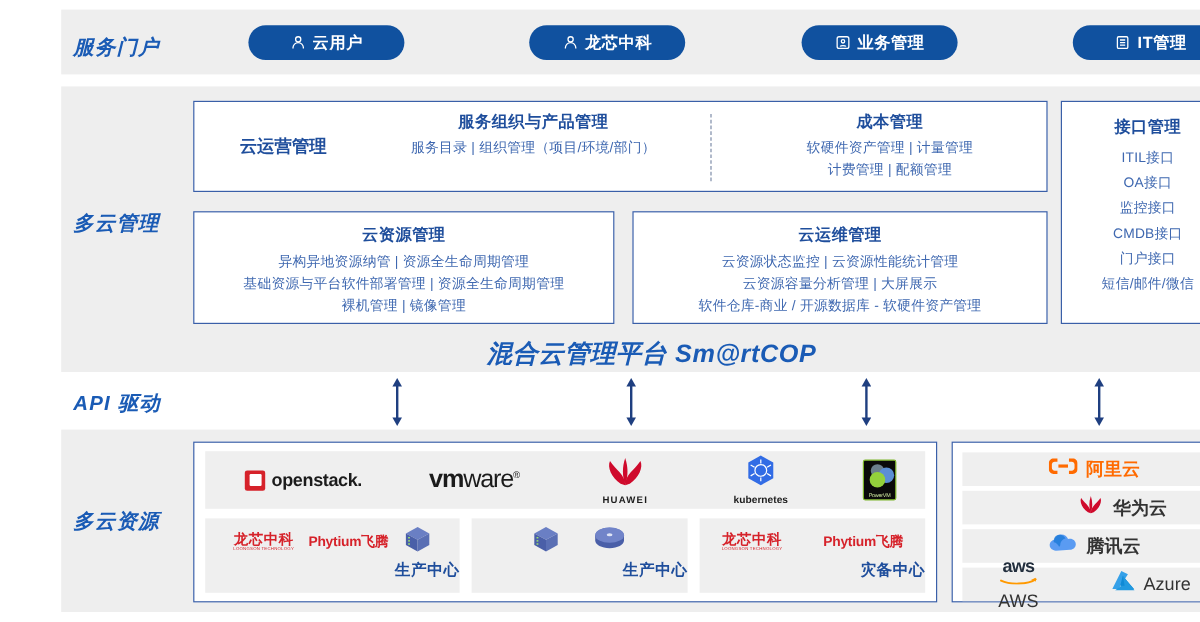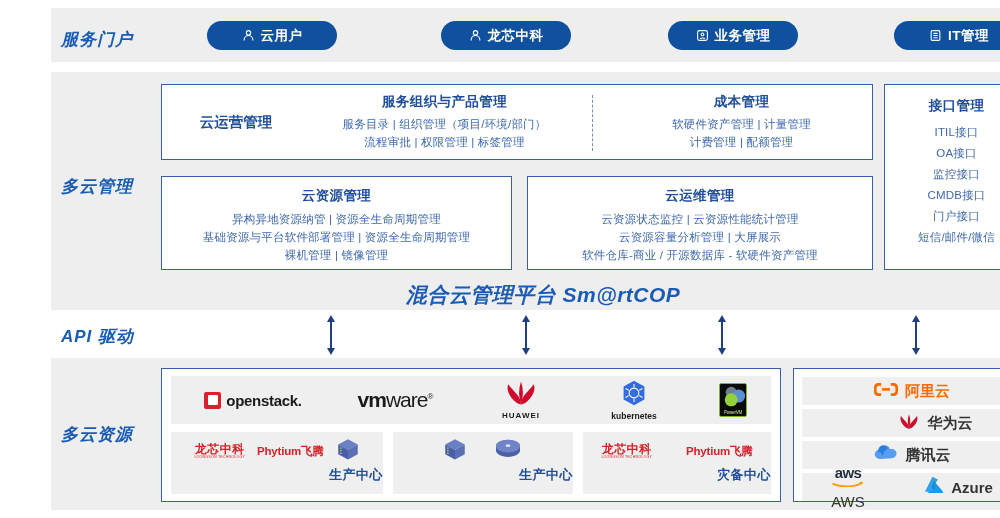--- a/index.html
+++ b/index.html
@@ -250,21 +250,20 @@
   <div class="band" id="mgmt-band"></div>
   <div class="sec-label" style="left:18px; top:175px;">多云管理</div>
 
   <div class="boxcard" id="ops-card">
     <div id="ops-left-label">云运营管理</div>
     <div id="ops-divider"></div>
 
     <div class="ops-col" id="ops-col-service">
       <div class="card-title">服务组织与产品管理</div>
       <div class="card-line">服务目录 | 组织管理（项目/环境/部门）</div>
-      <div class="card-line">流程审批 | 权限管理 | 标签管理</div>
     </div>
 
     <div class="ops-col" id="ops-col-cost">
       <div class="card-title">成本管理</div>
       <div class="card-line">软硬件资产管理 | 计量管理</div>
       <div class="card-line">计费管理 | 配额管理</div>
     </div>
   </div>
 
   <div class="boxcard" id="iface-card">
@@ -482,21 +481,21 @@
       <span style="display:flex; align-items:center; gap:6px;flex-direction:column;">
         <span class="aws-wrap">
           <span class="aws-word">aws</span>
           <svg width="32" height="7" viewBox="0 0 40 9">
             <path d="M1 5 C10 9.5 30 9.5 38 3.5" stroke="#ff9900" stroke-width="2.2" fill="none" stroke-linecap="round"></path>
             <polygon points="38,2 33,4.2 38.5,5.8" fill="#ff9900"></polygon>
           </svg>
         </span>
         <span class="azure-txt">AWS</span>
       </span>
-      <span style="display:flex; align-items:center; gap:6px;font-weight:bold;">
+      <span style="display:flex; align-items:center; gap:6px;">
         <span>
           <svg width="22" height="19" viewBox="0 0 28 24">
             <polygon points="12,1 2.5,20 9,20 19,4.5" fill="#35a0e8"></polygon>
             <polygon points="13.5,6 25.5,20 9,20 15,20 11,16" fill="#0f8ad6"></polygon>
             <polygon points="13.8,6.5 26,21.5 5.5,21.5 12,16.5 15.5,16.5" fill="#2199e0"></polygon>
           </svg>
         </span>
         <span class="azure-txt">Azure</span>
       </span>
     </div>

